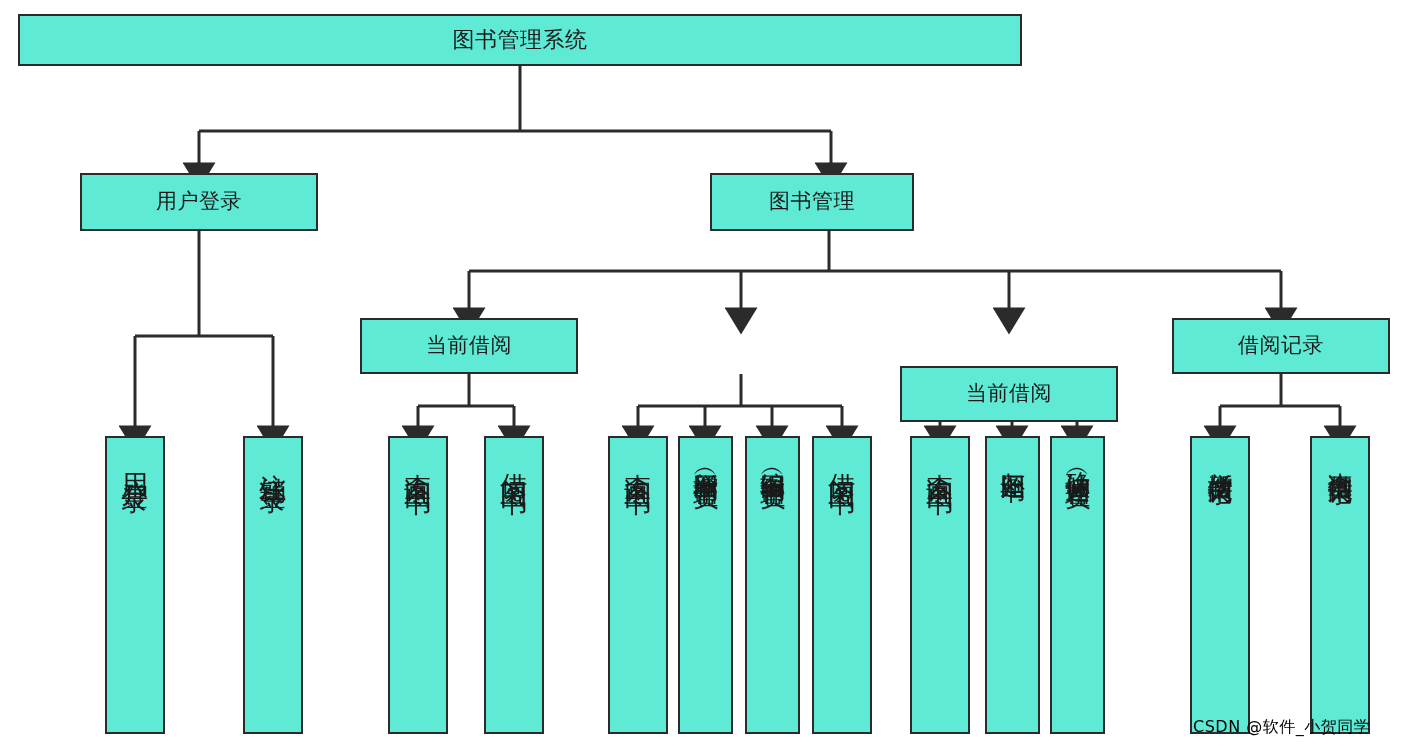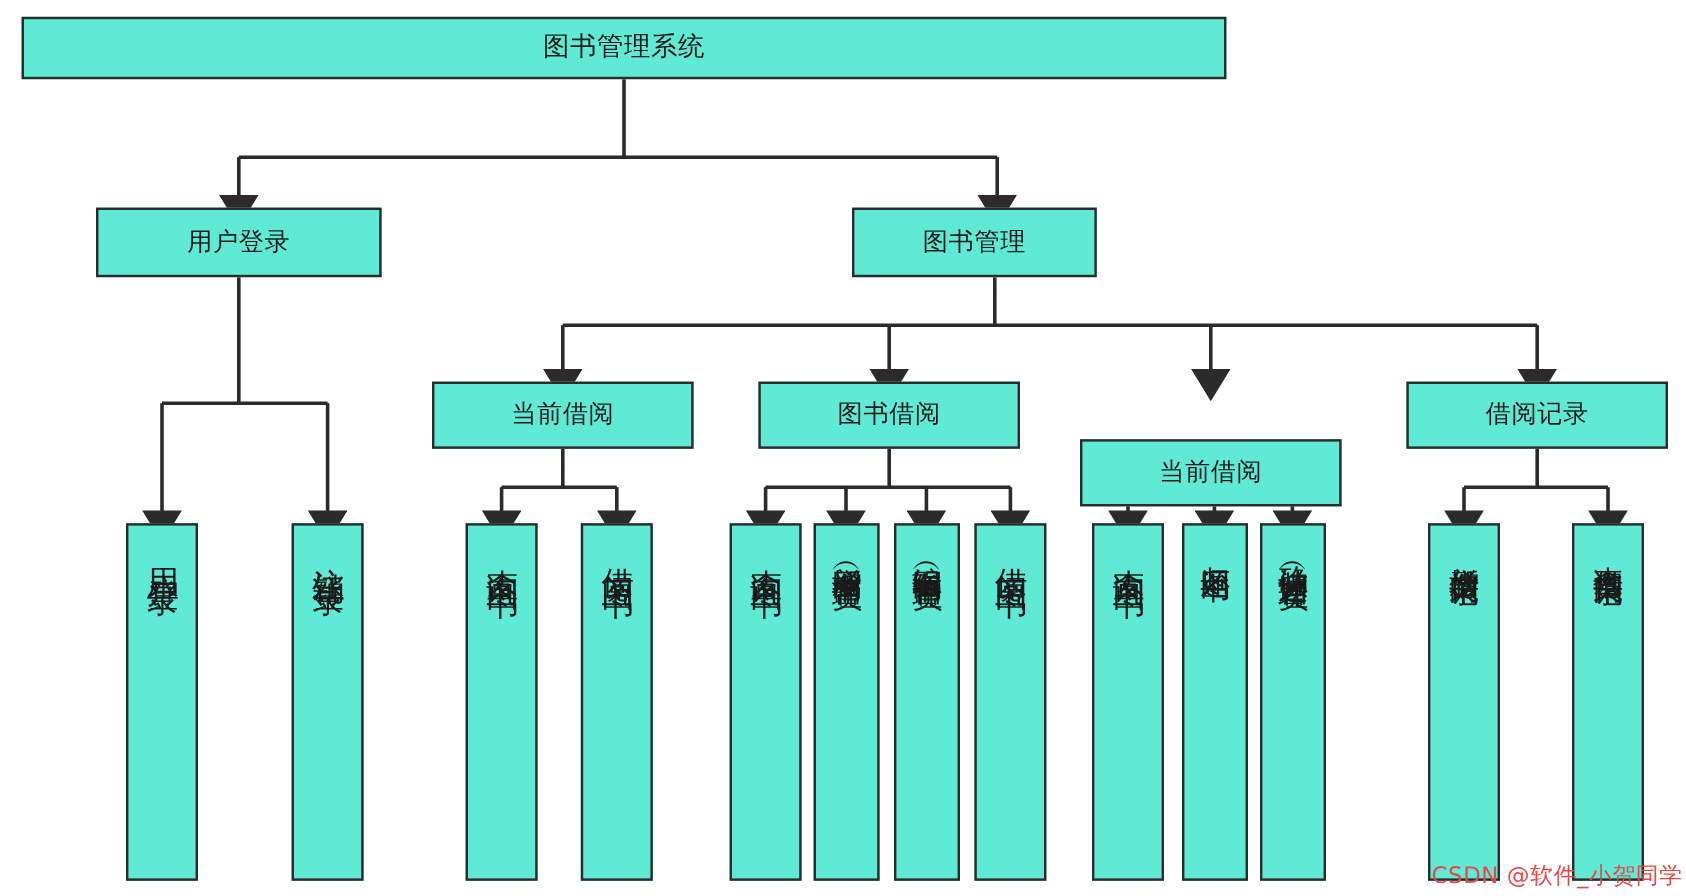--- a/index.html
+++ b/index.html
@@ -58,22 +58,22 @@
     letter-spacing:5px;
     white-space:nowrap;
   }
   .node.v.tall .lbl{
     font-size:25px;
     letter-spacing:2px;
   }
   .watermark{
     position:absolute;
     z-index:5;
-    color:#ef4444;
-    font-size:19px;
+    color:#000000;
+    font-size:16px;
     letter-spacing:0.5px;
     white-space:nowrap;
     font-family:"DejaVu Sans","Liberation Sans",sans-serif;
   }
 </style>
 </head>
 <body>
 
 <div id="canvas">
 
@@ -136,23 +136,20 @@
   </div>
 
   <div class="node h" style="left:710px;top:173px;width:204px;height:58px;">
     <span class="lbl">图书管理</span>
   </div>
 
   <div class="node h" style="left:360px;top:318px;width:218px;height:56px;">
     <span class="lbl">当前借阅</span>
   </div>
 
-  <div class="node h" style="left:632px;top:318px;width:218px;height:56px;">
-    <span class="lbl">图书借阅</span>
-  </div>
 
   <div class="node h" style="left:900px;top:318px;width:218px;height:56px;margin-top:48px;">
     <span class="lbl">当前借阅</span>
   </div>
 
   <div class="node h" style="left:1172px;top:318px;width:218px;height:56px;align-items:center;">
     <span class="lbl">借阅记录</span>
   </div>
 
   <div class="node v" style="left:105px;top:436px;width:60px;height:298px;">

